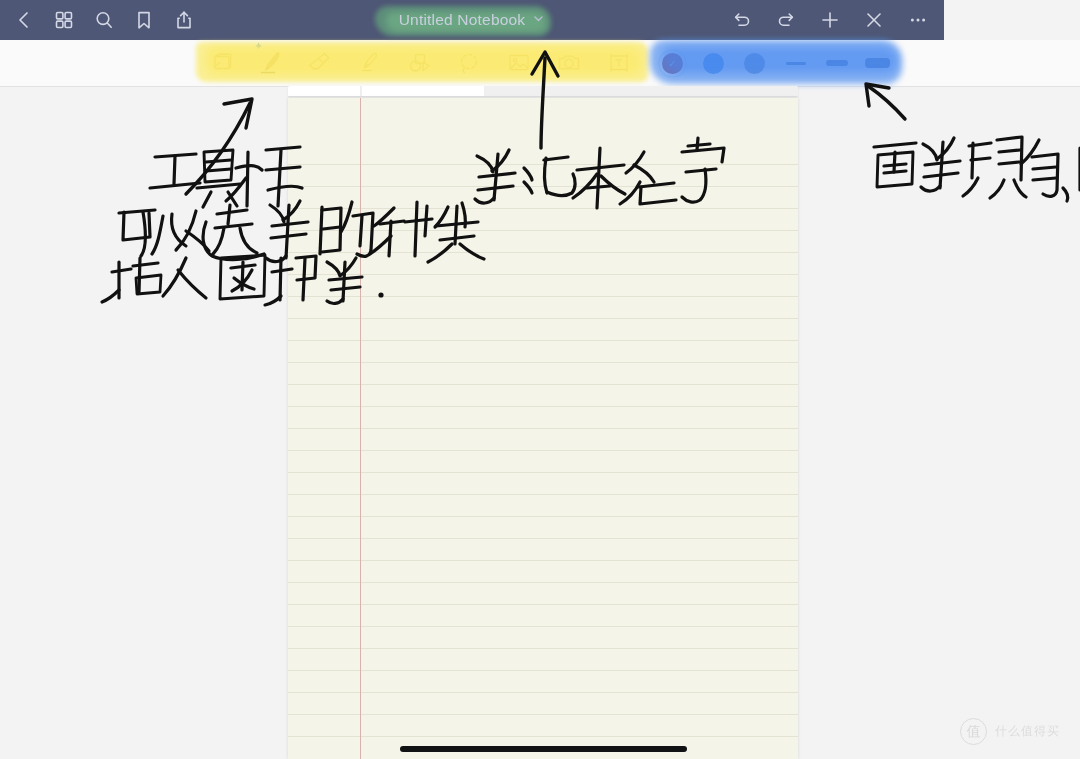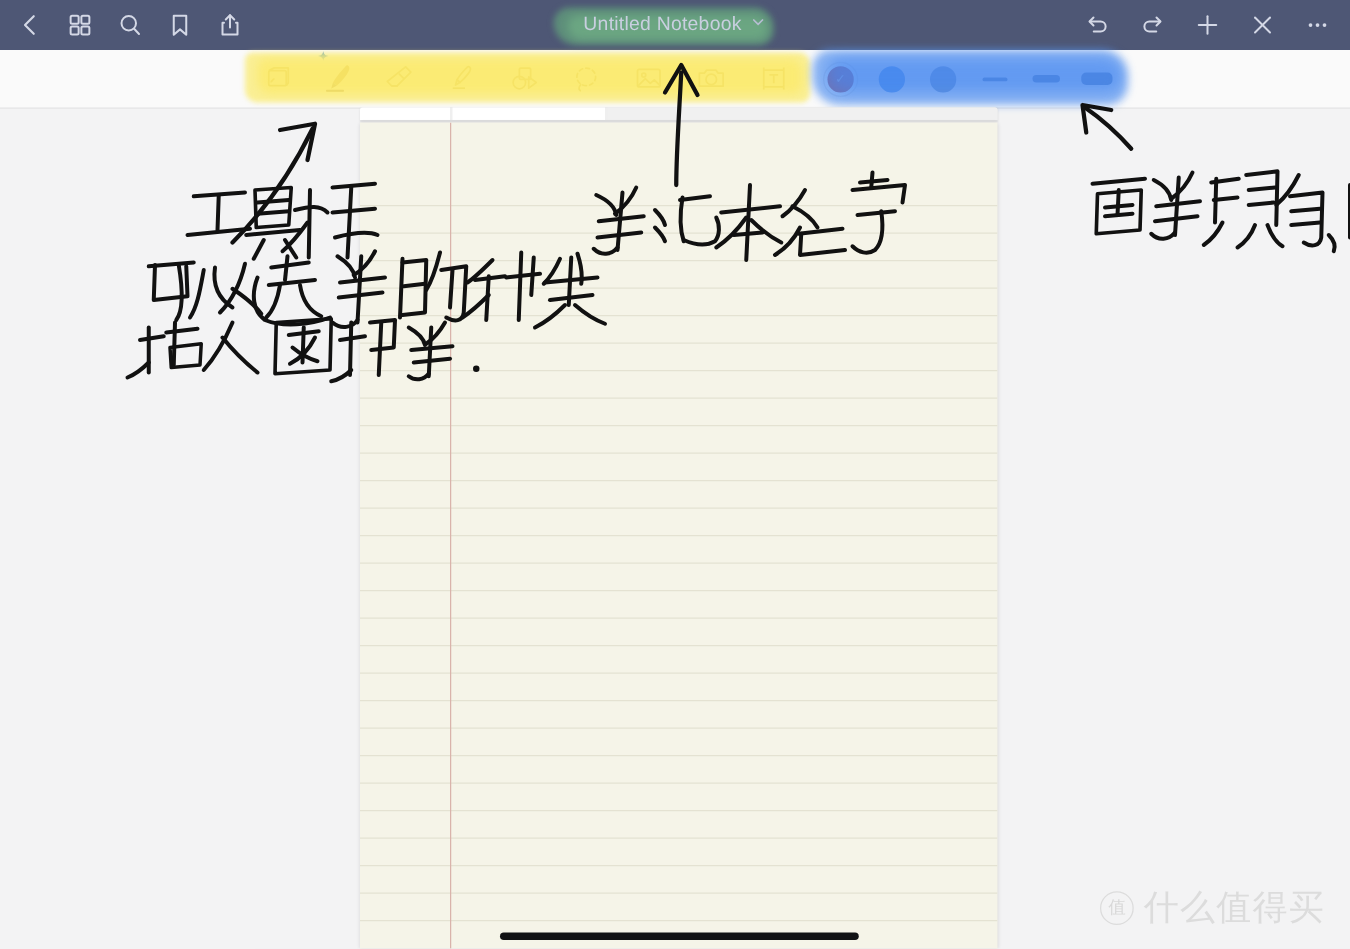--- a/index.html
+++ b/index.html
@@ -12,21 +12,21 @@
   #app {
     position: relative;
     width: 1080px; height: 759px;
     background: #f3f3f4;
     overflow: hidden;
   }
 
   
   .topbar {
     position: absolute; left: 0; top: 0;
-    width: 1080px; height: 40px;
+    width: 944px; height: 40px;
     background: #4e5775;
     display: flex; align-items: center;
     box-sizing: border-box;
   }
   .topbar-left { display: flex; align-items: center; padding-left: 12px; gap: 16px; }
   .topbar-right {
     position: absolute; right: 14px; top: 0; height: 40px;
     display: flex; align-items: center; gap: 20px;
   }
   .nav-icon {
@@ -198,21 +198,21 @@
     display: flex; align-items: center; gap: 8px;
     color: #d8d8d8;
     user-select: none;
   }
   .wm-badge {
     width: 25px; height: 25px; border-radius: 50%;
     border: 1.6px solid #dcdcdc;
     display: flex; align-items: center; justify-content: center;
     font-size: 14px; color: #d8d8d8;
   }
-  .wm-text { font-size: 28px; letter-spacing: 1px; color: #dcdcdc; }
+  .wm-text { font-size: 12px; letter-spacing: 1px; color: #dcdcdc; }
 </style>
 </head>
 <body>
 
 <div id="app">
 
   <div class="topbar">
 
     <div class="topbar-left">
       <div class="nav-icon">

